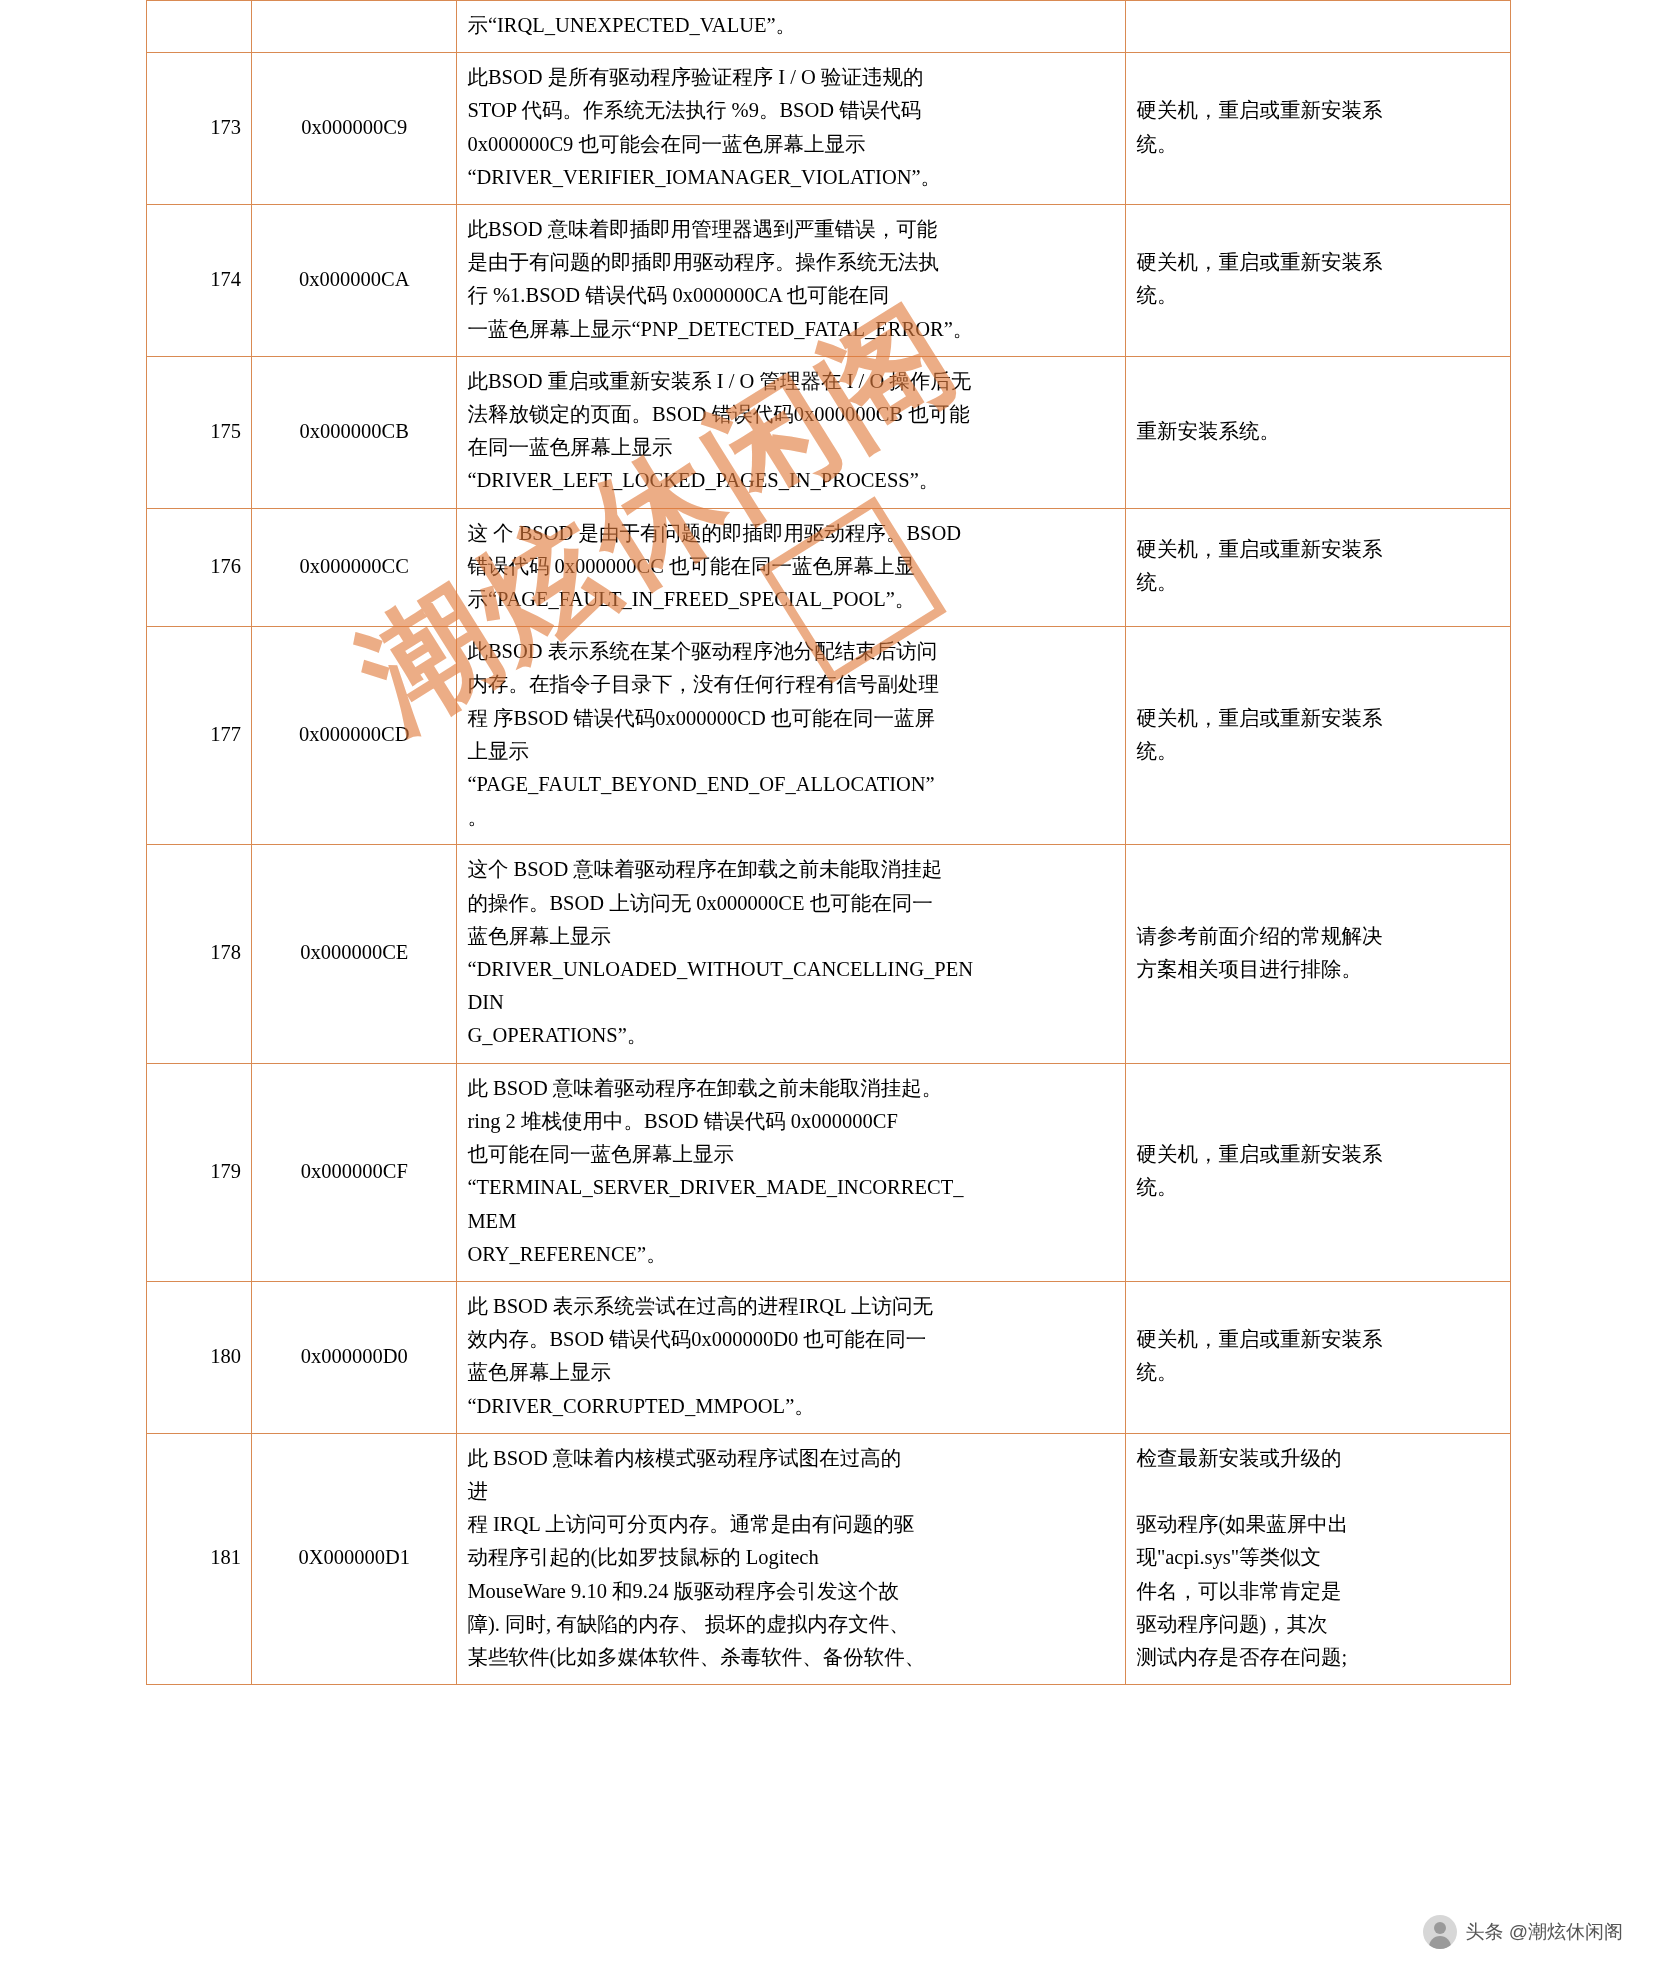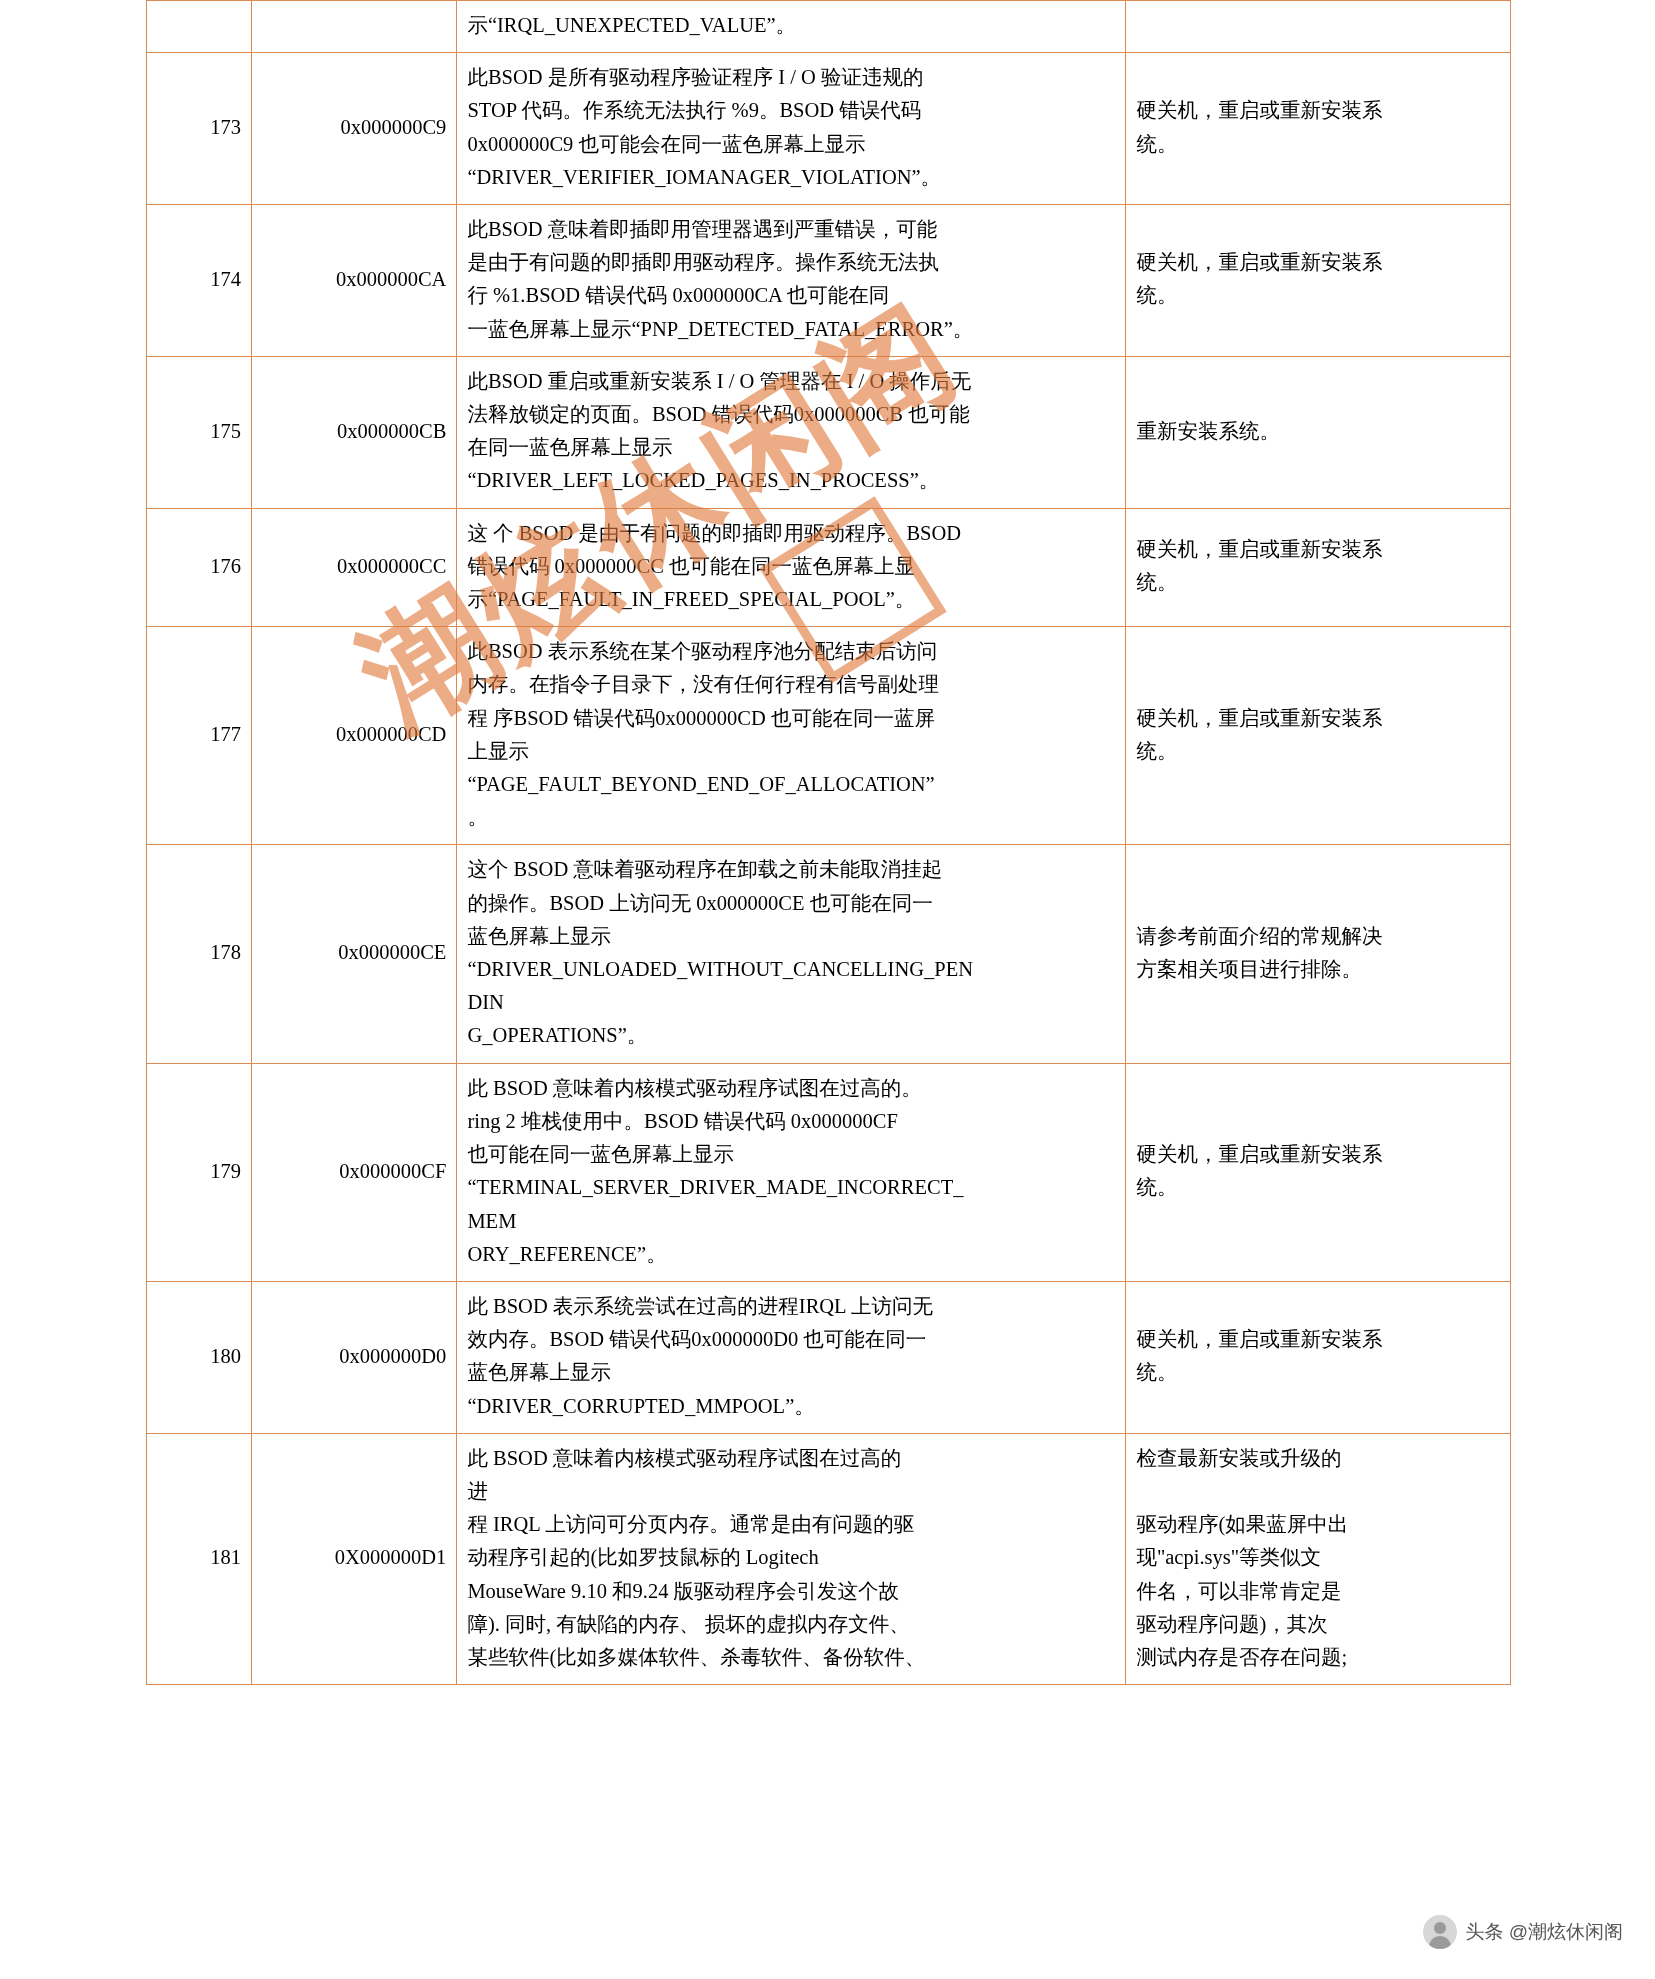--- a/index.html
+++ b/index.html
@@ -40,21 +40,21 @@
     overflow-wrap: break-word;
   }
   td.col-idx {
     width: 64px;
     text-align: right;
     padding-left: 12px;
     vertical-align: middle;
   }
   td.col-code {
     width: 145px;
-    text-align: right;
+    text-align: center;
     padding-left: 8px;
     vertical-align: middle;
   }
   td.col-desc {
     width: 520px;
     vertical-align: middle;
   }
   td.col-fix {
     width: 290px;
     vertical-align: middle;
@@ -287,21 +287,21 @@
             <div>方案相关项目进行排除。</div>
           </div>
         </td>
       </tr>
 
       <tr>
         <td class="col-idx">179</td>
         <td class="col-code">0x000000CF</td>
         <td class="col-desc">
           <div class="cell-lines">
-            <div>此 BSOD 意味着内核模式驱动程序试图在过高的。</div>
+            <div>此 BSOD 意味着驱动程序在卸载之前未能取消挂起。</div>
             <div>ring 2 堆栈使用中。BSOD 错误代码 0x000000CF</div>
             <div>也可能在同一蓝色屏幕上显示</div>
             <div>“TERMINAL_SERVER_DRIVER_MADE_INCORRECT_</div>
             <div>MEM</div>
             <div>ORY_REFERENCE”。</div>
           </div>
         </td>
         <td class="col-fix">
           <div class="cell-lines">
             <div>硬关机，重启或重新安装系</div>

